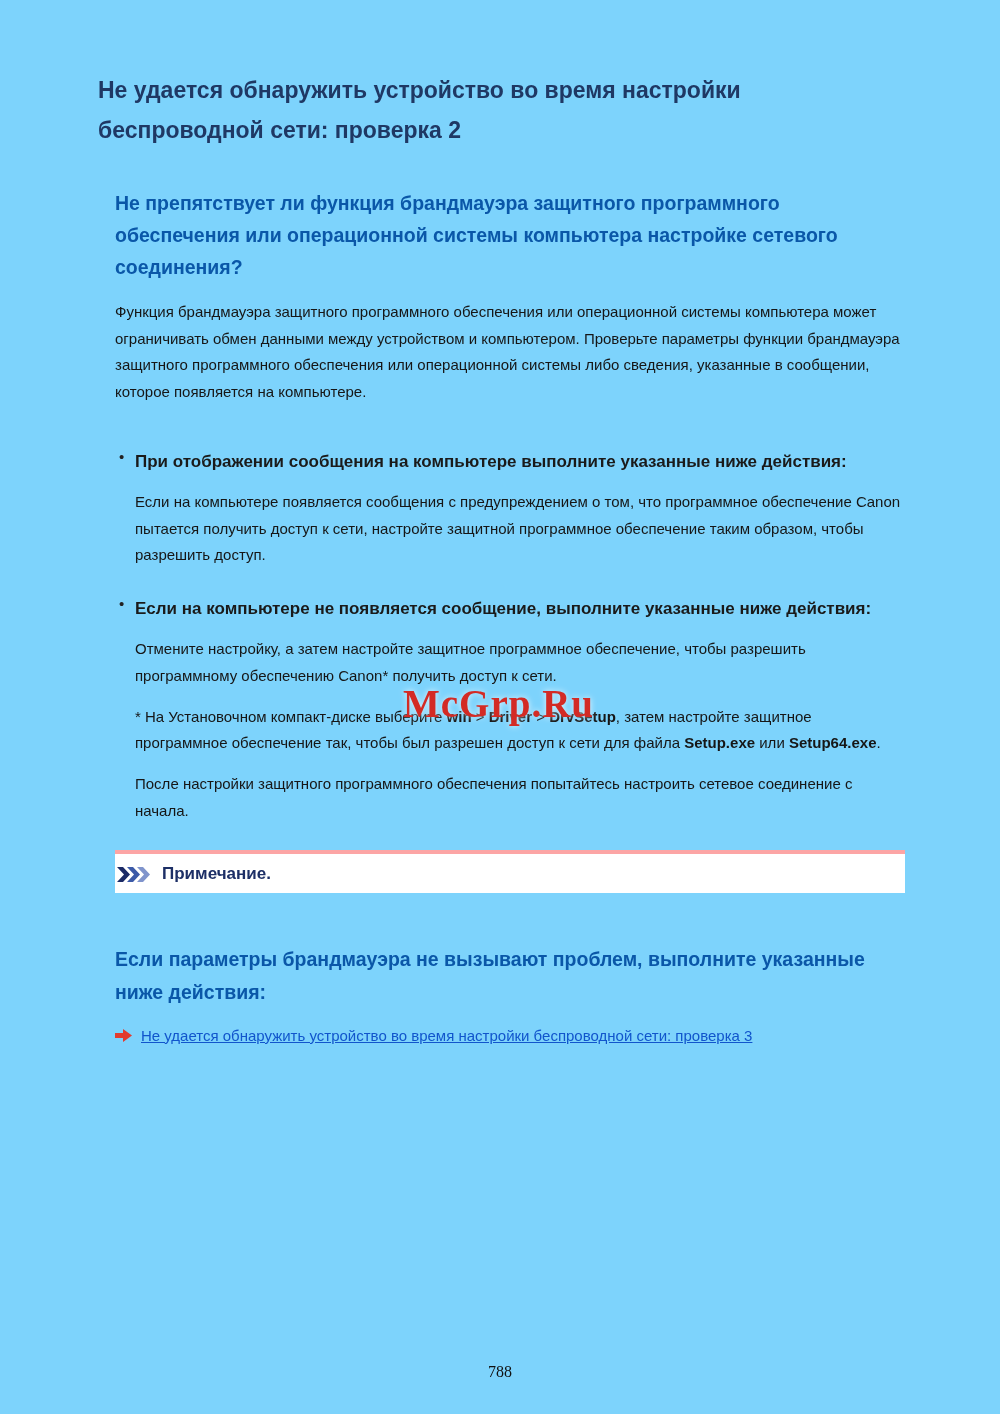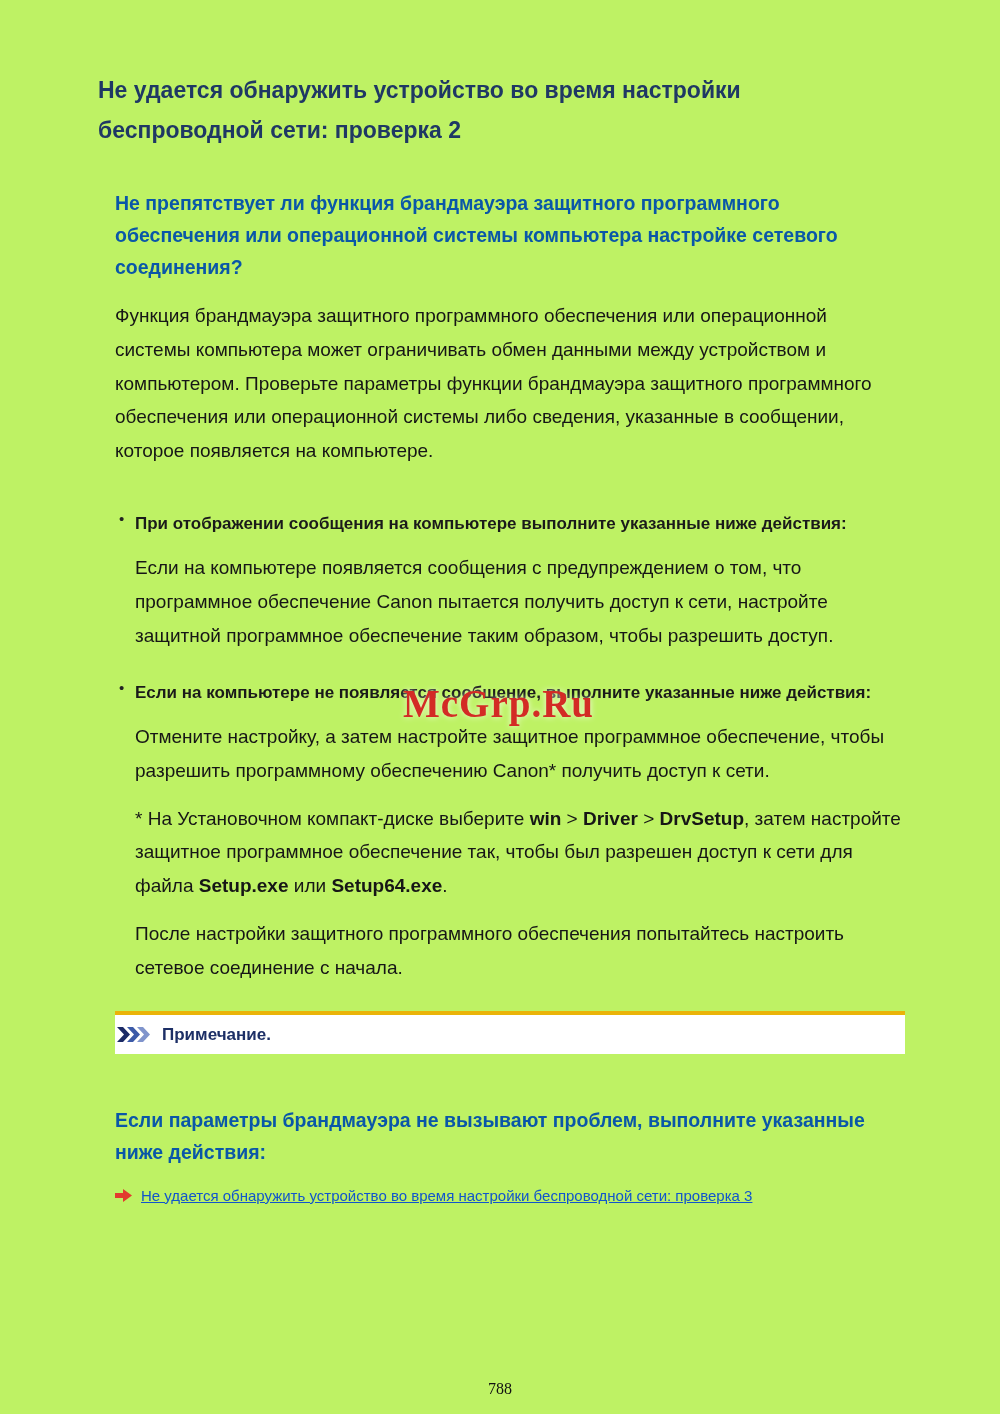--- a/index.html
+++ b/index.html
@@ -1,21 +1,21 @@
 <!DOCTYPE html>
 <html><head>
 <meta charset="utf-8">
 <style>
   * { box-sizing: border-box; }
   html, body { margin: 0; padding: 0; background: #ffffff; }
   .page {
     position: relative;
     width: 1000px;
     height: 1414px;
-    background: #bef264;
+    background: #7dd3fc;
     font-family: "Liberation Sans", sans-serif;
     color: #1a1a1a;
     overflow: hidden;
     padding: 70px 95px 0 98px;
   }
   .doc-title {
     font-size: 23px;
     font-weight: bold;
     color: #1f3864;
     line-height: 1.75;
@@ -27,39 +27,39 @@
     font-size: 19.5px;
     font-weight: bold;
     color: #0a57a8;
     line-height: 1.65;
     margin: 0 0 16px 0;
     max-width: 775px;
   }
   .section { margin-bottom: 42px; }
   .section.tight { margin-bottom: 34px; }
   p.body {
-    font-size: 19px;
+    font-size: 15px;
     line-height: 1.78;
     margin: 0 0 14px 0;
     max-width: 795px;
     color: #161616;
   }
   ul.bullets { list-style: none; margin: 22px 0 0 0; padding: 0 0 0 20px; }
   ul.bullets > li { position: relative; margin-bottom: 26px; max-width: 775px; }
   ul.bullets > li::before {
     content: "\2022";
     position: absolute;
     left: -16px;
     top: 0;
     font-size: 15px;
     color: #222;
   }
   .bullet-title { font-weight: bold; font-size: 17px; line-height: 1.6; margin: 0 0 14px 0; }
   .note-box { margin: 10px 0 0 0; max-width: 790px; }
-  .note-rule-top { border-top: 4px solid #eab308; }
+  .note-rule-top { border-top: 4px solid #fca5a5; }
   .note-header { display: flex; align-items: center; gap: 9px; padding: 10px 2px 9px 2px; background: #ffffff; }
   .note-label { font-weight: bold; font-size: 17px; color: #1d2f66; }
   .note-body {
     background: #f1f2f9;
     border-bottom: 3px solid #4a5cab;
     padding: 16px 24px 18px 22px;
   }
   .note-body ul { list-style: none; margin: 0; padding: 0 0 0 16px; }
   .note-body li { position: relative; }
   .note-body li::before {
@@ -86,21 +86,21 @@
     font-family: "Liberation Serif", serif;
     font-size: 39px;
     font-weight: bold;
     color: #d32b25;
     text-shadow: 0 0 6px rgba(255,255,255,0.8);
     z-index: 3;
     letter-spacing: 1px;
   }
   .page-number {
     position: absolute;
-    bottom: 16px;
+    bottom: 33px;
     left: 0;
     width: 100%;
     text-align: center;
     font-family: "Liberation Serif", serif;
     font-size: 16px;
     color: #111;
   }
   .icon-wrap { display: inline-flex; align-items: center; }
 </style>
 </head>

